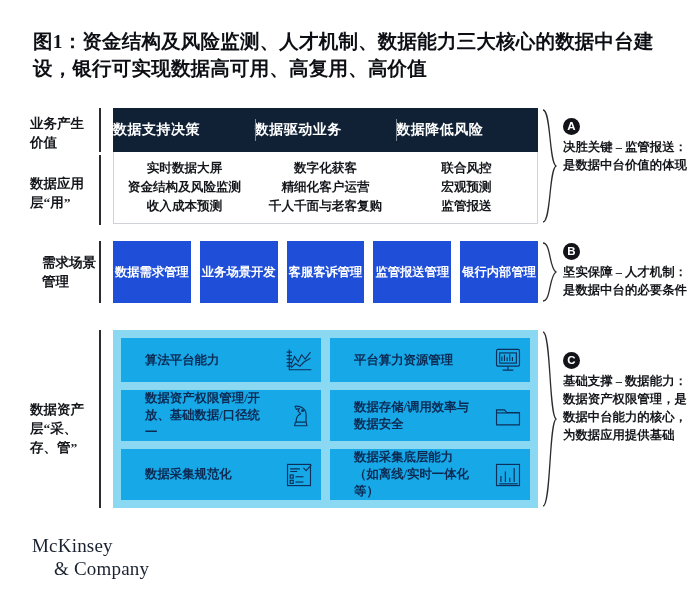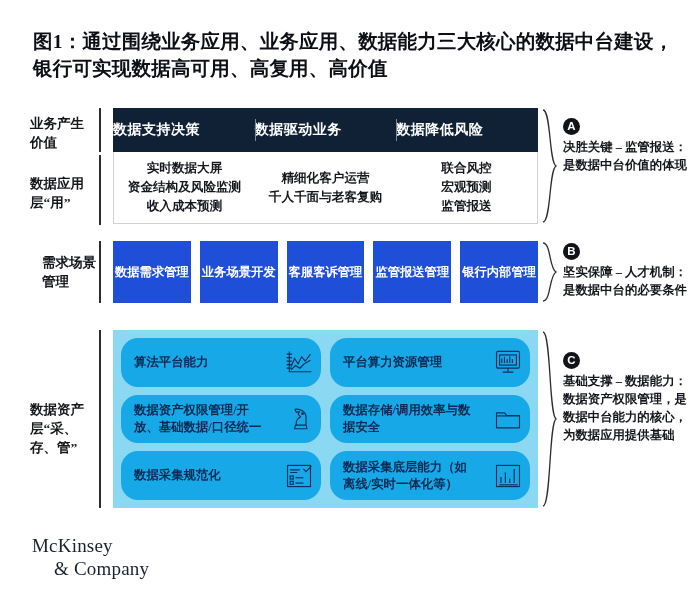--- a/index.html
+++ b/index.html
@@ -59,21 +59,21 @@
 
   
   .panelC{
     position:absolute;left:113px;top:330px;width:425px;height:178px;
     background:#8ad8f2;padding:8px;box-sizing:border-box;
     display:flex;flex-direction:column;gap:8px;
   }
   .panelC .crow{flex:1;display:flex;gap:9px;}
   .panelC .cbox{
     flex:1;background:#17a8e8;position:relative;
-    display:flex;align-items:center;box-sizing:border-box;padding:0 13px;border-radius:17px;
+    display:flex;align-items:center;box-sizing:border-box;padding:0 24px;
   }
   .panelC .cbox .ctext{
     color:#0c2a52;font-size:12.4px;font-weight:700;line-height:17px;
     max-width:76%;
   }
   .panelC .cbox .cicon{
     position:absolute;right:7px;top:50%;transform:translateY(-50%);
     width:30px;height:28px;opacity:.95;
   }
   .panelC .cbox .cicon svg{display:block;width:100%;height:100%;}
@@ -97,21 +97,21 @@
     font-family:Liberation Serif, serif;
     font-size:19px;line-height:23px;color:#1a2230;letter-spacing:.2px;
   }
   .logo .l2{margin-left:22px;}
 </style>
 </head>
 <body>
 
 <div class="page">
 
-  <div class="title">图1：通过围绕业务应用、业务应用、数据能力三大核心的数据中台建设，银行可实现数据高可用、高复用、高价值</div>
+  <div class="title">图1：资金结构及风险监测、人才机制、数据能力三大核心的数据中台建设，银行可实现数据高可用、高复用、高价值</div>
 
   <div class="lbl" style="top:114px;">业务产生价值</div>
   <div class="divider" style="top:108px;height:44px;"></div>
 
   <div class="lbl" style="top:174px;">数据应用层“用”</div>
   <div class="divider" style="top:155px;height:70px;"></div>
 
   <div class="lbl" style="top:253px;margin-left:12px;">需求场景管理</div>
   <div class="divider" style="top:241px;height:62px;"></div>
 
@@ -124,20 +124,21 @@
     <div class="seg">数据降低风险</div>
   </div>
 
   <div class="panelA">
     <div class="col">
       <div>实时数据大屏</div>
       <div>资金结构及风险监测</div>
       <div>收入成本预测</div>
     </div>
     <div class="col">
+      <div>数字化获客</div>
       <div>精细化客户运营</div>
       <div>千人千面与老客复购</div>
     </div>
     <div class="col">
       <div>联合风控</div>
       <div>宏观预测</div>
       <div>监管报送</div>
     </div>
   </div>
 

